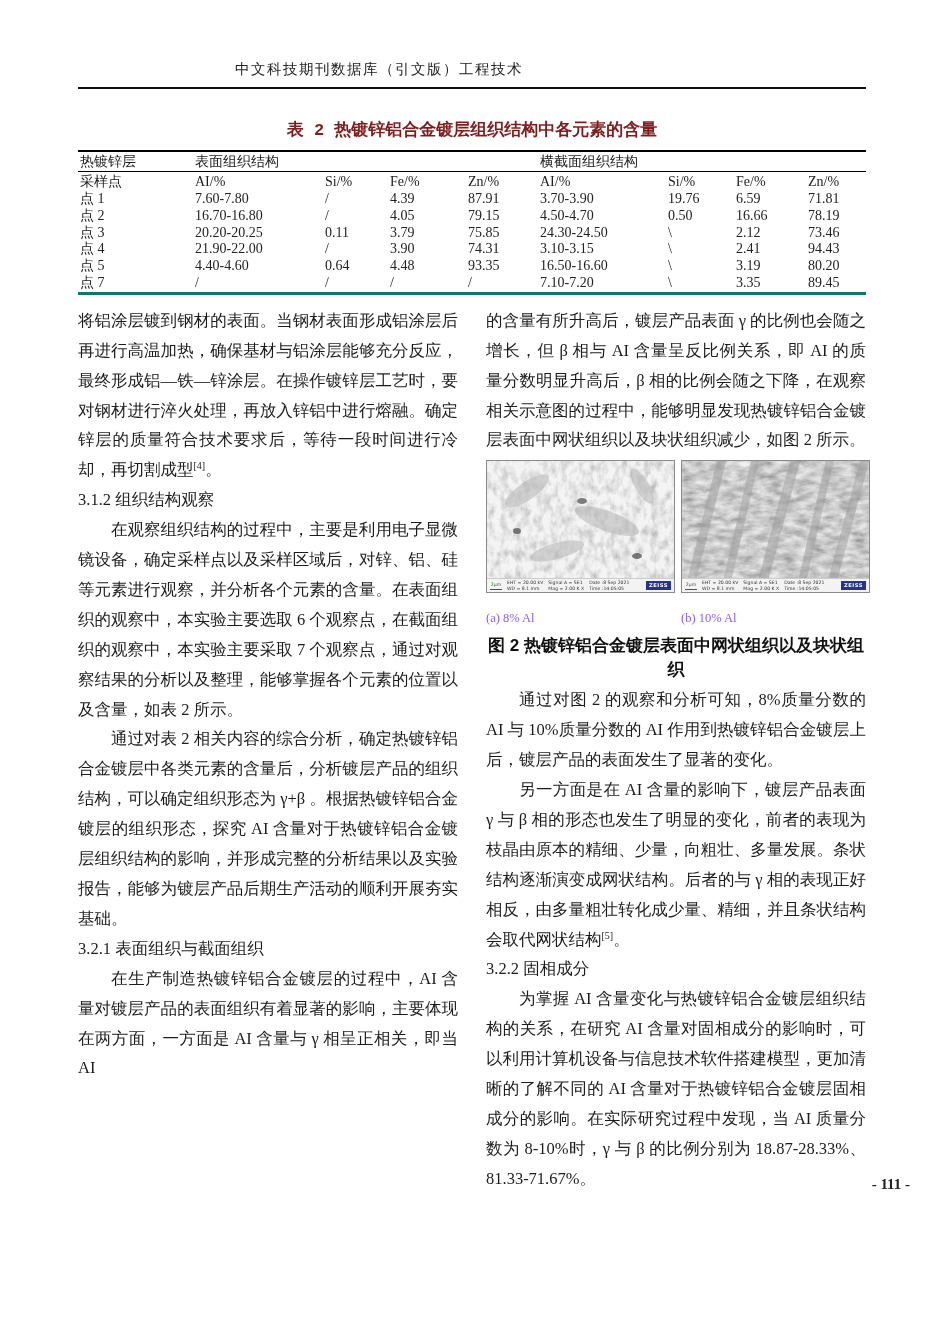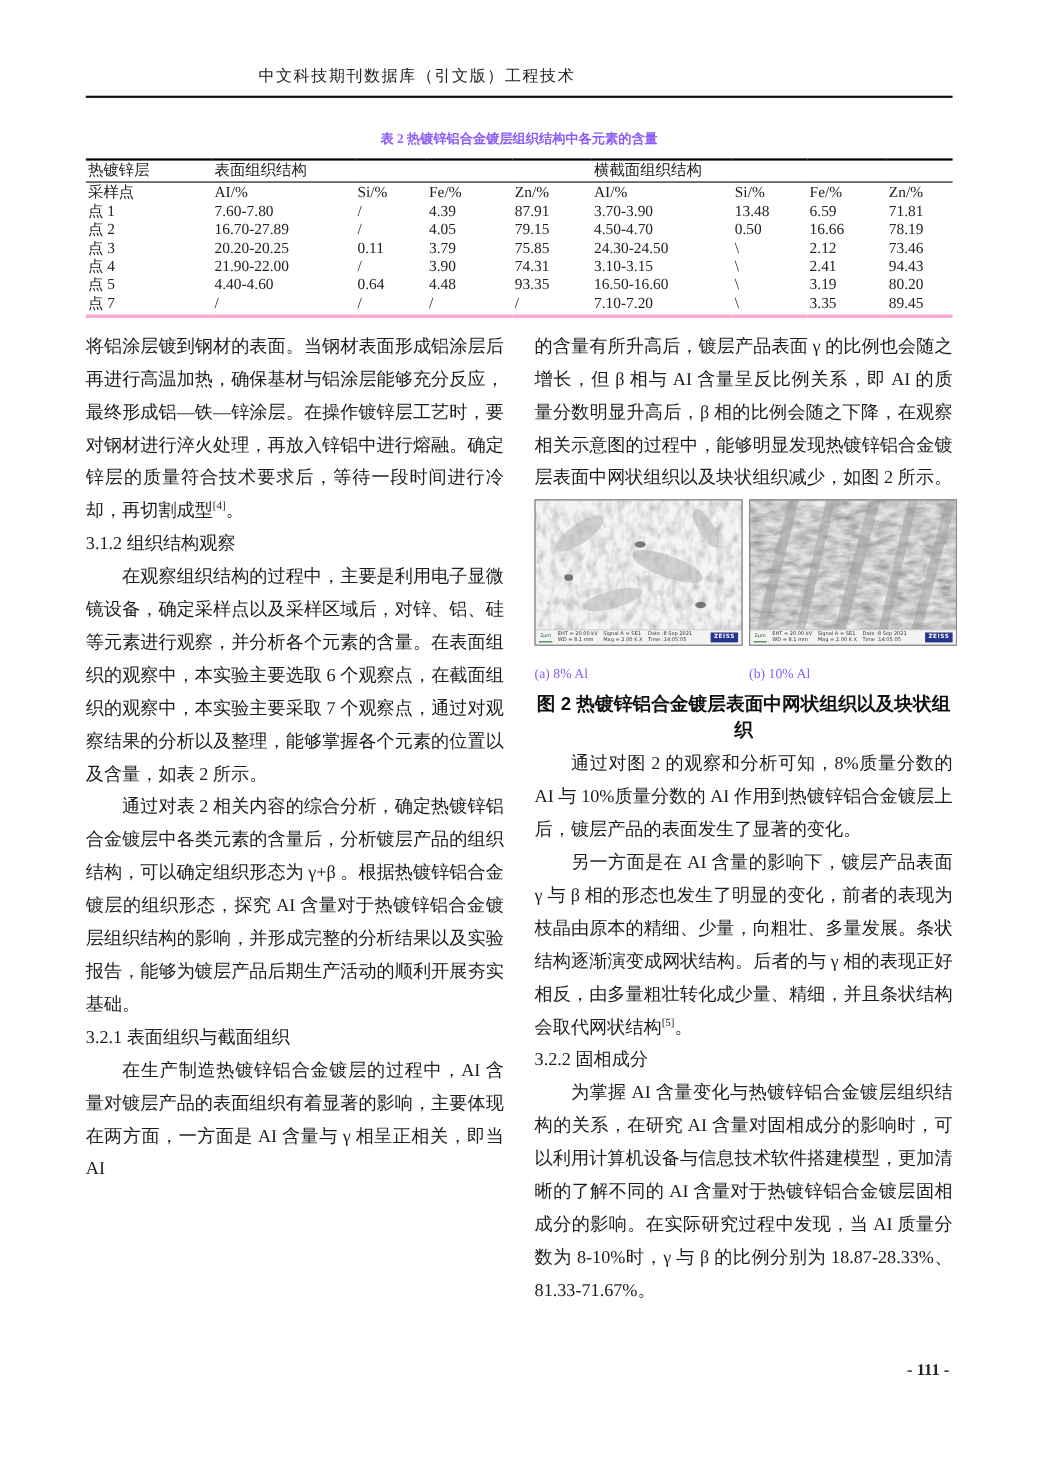--- a/index.html
+++ b/index.html
@@ -9,26 +9,26 @@
   }
   .header-title{
     position:absolute;top:60px;left:0;width:758px;text-align:center;
     font-size:14.5px;letter-spacing:1.5px;color:#222;
   }
   .header-rule{
     position:absolute;top:87px;left:78px;width:788px;height:2px;background:#111;
   }
   .content{position:absolute;left:78px;top:112px;width:788px;}
   .table-title{
-    text-align:center;font-family:Liberation Serif, serif;
-    font-weight:bold;font-size:12px;margin:6px 0 9px 0;color:#8b5cf6;
+    text-align:center;font-family:Liberation Mono, monospace;
+    font-weight:bold;font-size:17px;margin:6px 0 9px 0;color:#7f1d1d;
   }
   table.data{
     width:100%;border-collapse:collapse;table-layout:fixed;
-    border-top:2.5px solid #000;border-bottom:3px solid #f9a8d4;
+    border-top:2.5px solid #000;border-bottom:3px solid #0f766e;
     font-size:14px;color:#222;
   }
   table.data td{padding:0 2px;height:16.8px;line-height:16.8px;text-align:left;
     overflow:hidden;white-space:nowrap;}
   tr.group-row td{border-bottom:1.5px solid #000;height:19px;line-height:19px;}
   tr.colhead-row td{height:19px;line-height:19px;}
   .cols{display:flex;gap:28px;margin-top:11px;}
   .col{width:380px;}
   .col p{margin:0;font-size:16.5px;line-height:29.9px;text-align:justify;}
   .indent{text-indent:2em;}
@@ -55,22 +55,22 @@
     font-size:5.2px;line-height:9px;padding:0 3px;letter-spacing:0.5px;
   }
   .fig-label{
     text-align:left;font-size:12.5px;margin-top:18px;color:#8b5cf6;width:187px;
   }
   .fig-caption{
     text-align:center;font-family:"Liberation Sans","DejaVu Sans",sans-serif;
     font-weight:bold;font-size:17px;line-height:24px;margin:8px 0 3px 0;color:#111;
   }
   .page-number{
-    position:absolute;top:1238px;left:0;width:945px;text-align:right;
-    padding-right:82px;box-sizing:border-box;font-weight:bold;font-size:15px;color:#222;
+    position:absolute;top:1176px;left:0;width:945px;text-align:right;
+    padding-right:35px;box-sizing:border-box;font-weight:bold;font-size:15px;color:#222;
   }
 </style>
 </head>
 <body>
 
 <div class="header-title">中文科技期刊数据库（引文版）工程技术</div>
 <div class="header-rule"></div>
 
 <div class="content">
 
@@ -105,27 +105,27 @@
         <td>Fe/%</td>
         <td>Zn/%</td>
       </tr>
       <tr>
         <td>点 1</td>
         <td>7.60-7.80</td>
         <td>/</td>
         <td>4.39</td>
         <td>87.91</td>
         <td>3.70-3.90</td>
-        <td>13.48</td>
+        <td>19.76</td>
         <td>6.59</td>
         <td>71.81</td>
       </tr>
       <tr>
         <td>点 2</td>
-        <td>16.70-27.89</td>
+        <td>16.70-16.80</td>
         <td>/</td>
         <td>4.05</td>
         <td>79.15</td>
         <td>4.50-4.70</td>
         <td>0.50</td>
         <td>16.66</td>
         <td>78.19</td>
       </tr>
       <tr>
         <td>点 3</td>

